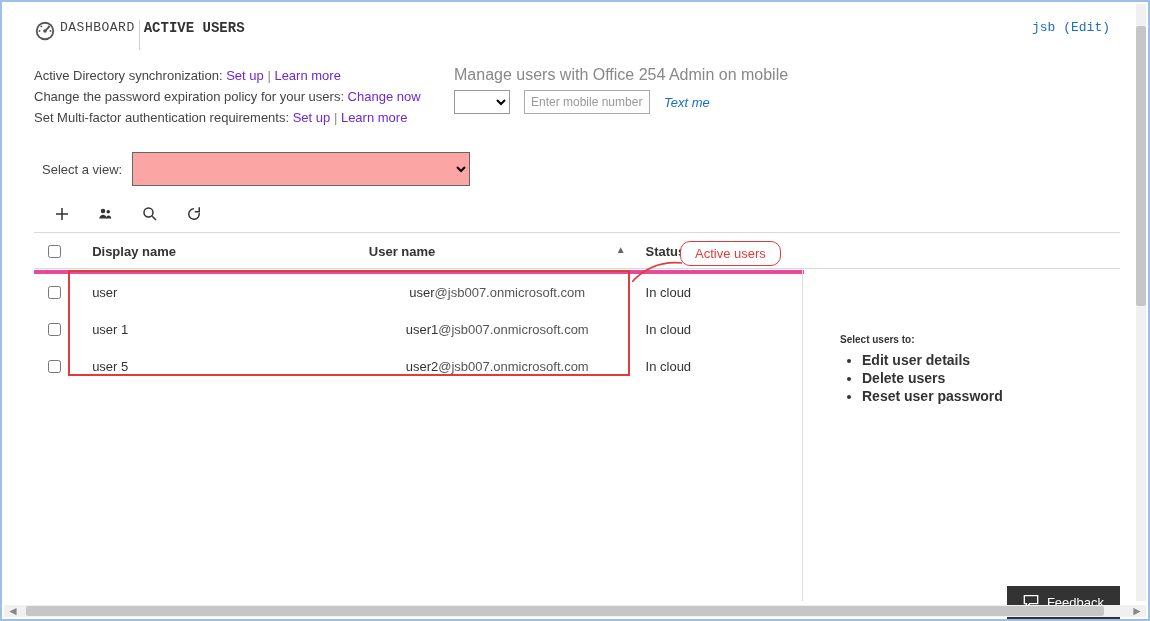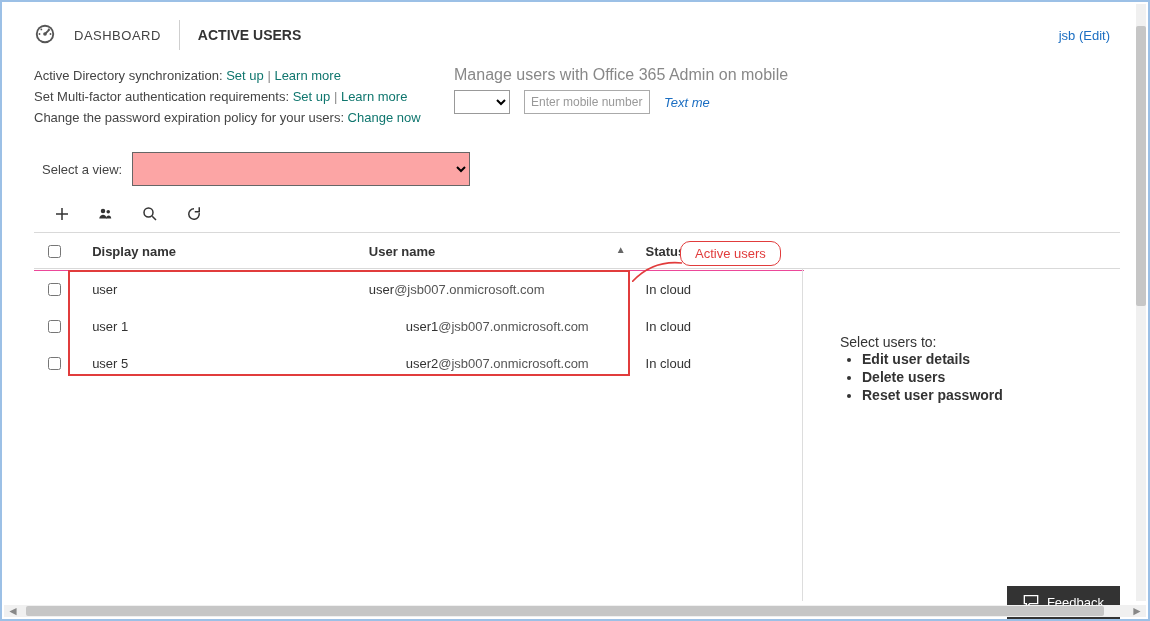--- a/index.html
+++ b/index.html
@@ -17,23 +17,23 @@
   }
   .viewport {
     position: absolute;
     left: 2px; top: 2px; right: 14px; bottom: 18px;
     overflow: hidden;
   }
 
   
   .topbar {
     display: flex;
-    align-items: center;
     padding: 16px 24px 10px 30px;
-    gap: 18px;
+    gap: 4px;
+    font-family: Liberation Mono, monospace;
   }
   .gauge-icon svg { width: 22px; height: 22px; }
   .dashboard-label {
     font-size: 13px;
     letter-spacing: 0.5px;
     color: #444;
   }
   .vsep {
     width: 1px;
     height: 30px;
@@ -54,21 +54,21 @@
   .midsection {
     display: flex;
     padding: 6px 30px 6px 30px;
     gap: 30px;
   }
   .left-info {
     flex: 0 0 390px;
     color: #444;
     line-height: 1.6;
   }
-  .left-info a { color: #0f766e; text-decoration: none; cursor: pointer; }
+  .left-info a { color: #6d28d9; text-decoration: none; cursor: pointer; }
   .left-info .sep { color: #888; }
   .mobile-promo { flex: 1; color: #777; }
   .mobile-promo .h {
     font-size: 16px;
     color: #888;
     margin-bottom: 2px;
   }
   .mobile-row {
     display: flex;
     align-items: center;
@@ -133,21 +133,21 @@
     width: 770px;
   }
   table.userlist th, table.userlist td {
     text-align: left;
     padding: 9px 10px;
     font-size: 13px;
   }
   table.userlist thead th {
     font-weight: bold;
     border-top: 1px solid #d9d9d9;
-    border-bottom: 1px solid #ec4899;
+    border-bottom: 4px solid #ec4899;
     color: #333;
   }
   .cb-cell { width: 34px; text-align: center; }
   .col-display { width: 230px; }
   .col-user { width: 230px; }
   .col-status { width: 140px; }
   .sort-arrow { font-size: 10px; color: #666; margin-left: 4px; }
   .full-hr {
     position: absolute;
     left: 30px;
@@ -200,23 +200,23 @@
   }
 
   .side-panel {
     position: absolute;
     left: 838px;
     top: 332px;
     width: 250px;
     color: #333;
   }
   .side-panel .h {
-    font-weight: normal;
-    font-size: 14px;
-    margin-bottom: 0;
+    font-weight: bold;
+    font-size: 10px;
+    margin-bottom: 6px;
   }
   .side-panel ul { margin: 0; padding-left: 22px; }
   .side-panel li { font-weight: bold; font-size: 14px; padding: 1px 0; }
 
   
   .feedback {
     position: absolute;
     right: 28px;
     bottom: 0;
     background: #333;
@@ -304,32 +304,32 @@
 
   <div class="midsection">
     <div class="left-info">
       <div>
         <span>Active Directory synchronization: </span>
         <a>Set up</a>
         <span class="sep"> | </span>
         <a>Learn more</a>
       </div>
       <div>
+        <span>Change the password expiration policy for your users: </span>
+        <a>Change now</a>
+      </div>
+      <div>
         <span>Set Multi-factor authentication requirements: </span>
         <a>Set up</a>
         <span class="sep"> | </span>
         <a>Learn more</a>
       </div>
-      <div>
-        <span>Change the password expiration policy for your users: </span>
-        <a>Change now</a>
-      </div>
     </div>
     <div class="mobile-promo">
-      <div class="h">Manage users with Office 365 Admin on mobile</div>
+      <div class="h">Manage users with Office 254 Admin on mobile</div>
       <div class="mobile-row">
         <select class="small-select"></select>
         <input class="mobile-input" placeholder="Enter mobile number" style="">
         <a class="text-me">Text me</a>
       </div>
     </div>
   </div>
 
   <div class="view-row">
     <span class="view-label">Select a view:</span>
@@ -378,21 +378,21 @@
             <span>User name</span>
             <span class="sort-arrow" style="float:right;">▲</span>
           </th>
           <th class="col-status">Status</th>
         </tr>
       </thead>
       <tbody id="user-rows">
           <tr>
             <td class="cb-cell"><input type="checkbox" style=""></td>
             <td>user</td>
-            <td style="">user<span style="color:#555">@jsb007.onmicrosoft.com</span></td>
+            <td style="text-align:center">user<span style="color:#555">@jsb007.onmicrosoft.com</span></td>
             <td>In cloud</td>
           </tr>
           <tr>
             <td class="cb-cell"><input type="checkbox" style=""></td>
             <td>user 1</td>
             <td style="text-align:center">user1<span style="color:#555">@jsb007.onmicrosoft.com</span></td>
             <td>In cloud</td>
           </tr>
           <tr>
             <td class="cb-cell"><input type="checkbox" style=""></td>

